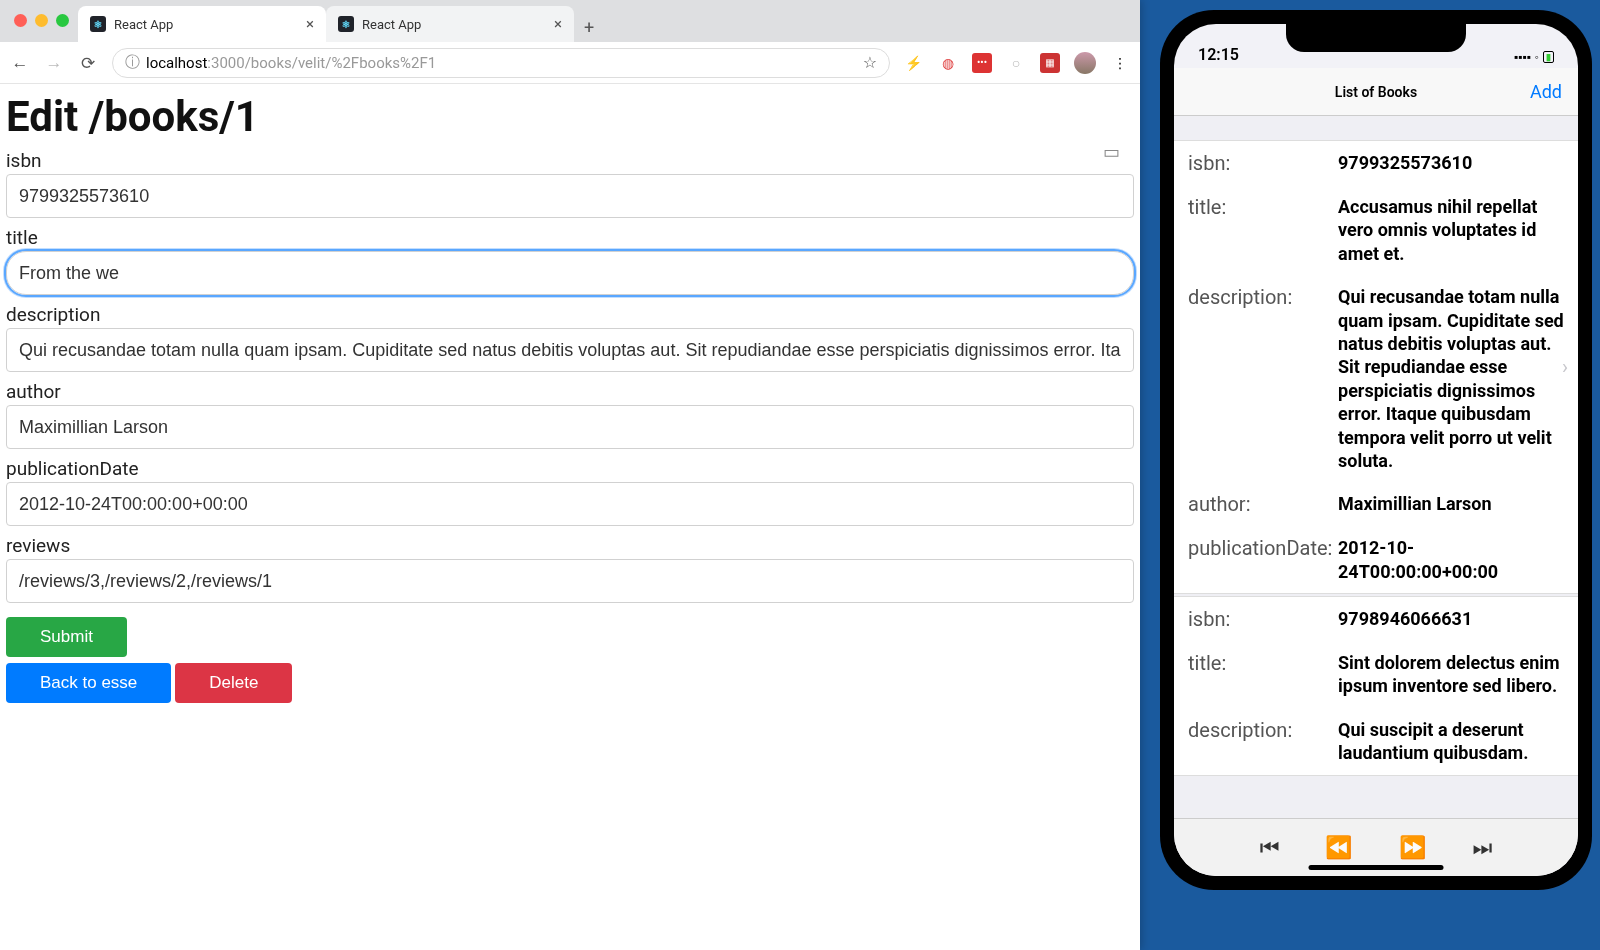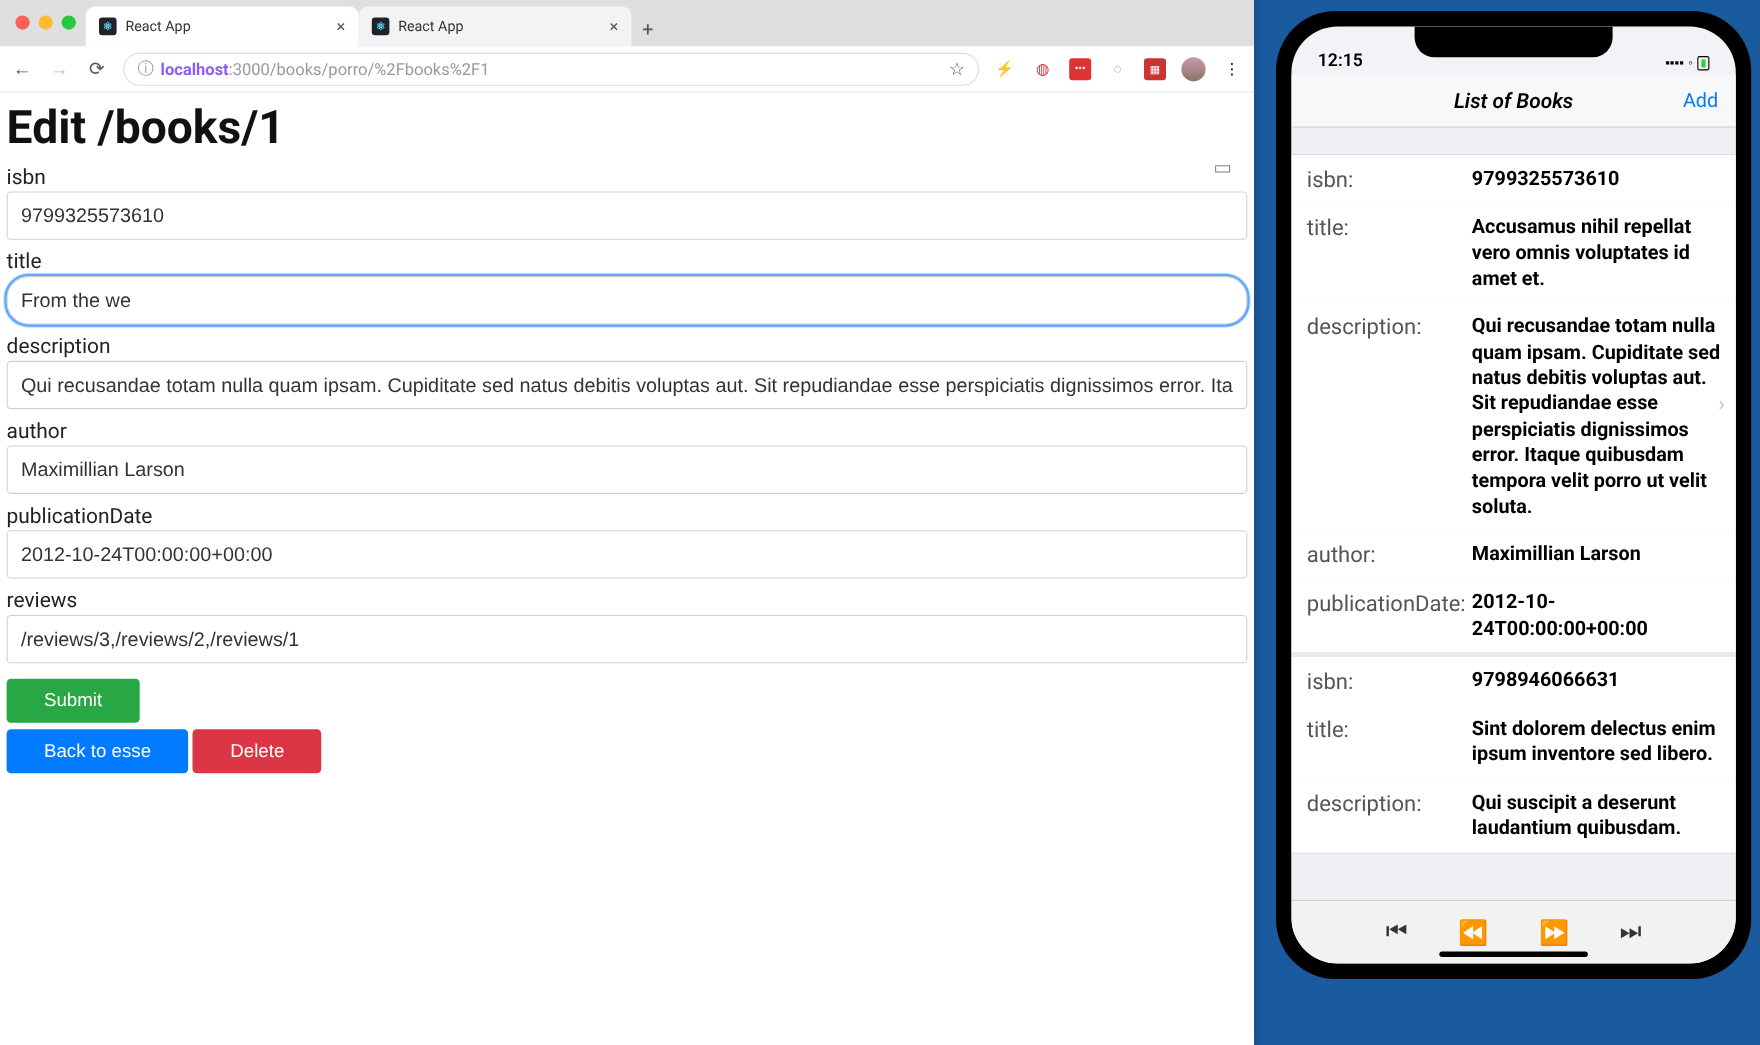--- a/index.html
+++ b/index.html
@@ -81,21 +81,21 @@
     height: 30px;
     border: 1px solid #ddd;
     border-radius: 15px;
     display: flex;
     align-items: center;
     padding: 0 12px;
     font-size: 15px;
     color: #999;
     gap:6px;
   }
-  .address .host b { color:#8b5cf6; font-weight:700;}
+  .address .host b { color:#000000; font-weight:400;}
   .address .star { margin-left:auto; font-size:16px;color:#555;}
   .toolbar-icons {display:flex;gap:14px;align-items:center;}
   .tb-icon { width:20px;height:20px;display:flex;align-items:center;justify-content:center;font-size:14px;}
 
   .page-body {
     flex:1;
     position:relative;
     overflow:hidden;
   }
 
@@ -190,21 +190,21 @@
     font-size:16px;font-weight:600;
   }
   .status-right {display:flex;gap:4px;align-items:center;font-size:12px;}
   .nav-header {
     height:48px;
     display:flex;align-items:center;justify-content:center;
     position:relative;
     background:#f8f8f8;
     border-bottom:1px solid #ccc;
   }
-  .nav-title {font-size:19px;font-weight:600;font-style:italic;}
+  .nav-title {font-size:14px;font-weight:600;}
   .nav-add {position:absolute;right:16px;color:#007aff;font-size:18px;}
 
   .book-list {flex:1;overflow-y:auto;background:#efeff4;}
   .section-sep {height:24px;}
   .cell {
     background:#fff;
     display:flex;
     padding:10px 14px;
     font-size:17px;
   }
@@ -255,21 +255,21 @@
     </div>
     <div class="new-tab">+</div>
   </div>
 
   <div class="url-bar">
     <div class="nav-icon">←</div>
     <div class="nav-icon disabled">→</div>
     <div class="nav-icon">⟳</div>
     <div class="address">
       <span>ⓘ</span>
-      <span class="host"><b>localhost</b><span>:3000/books/porro/%2Fbooks%2F1</span></span>
+      <span class="host"><b>localhost</b><span>:3000/books/velit/%2Fbooks%2F1</span></span>
       <span class="star">☆</span>
     </div>
     <div class="toolbar-icons">
       <div class="tb-icon">⚡</div>
       <div class="tb-icon" style="color:#d33">◍</div>
       <div class="tb-icon" style="background:#d33;color:#fff;border-radius:3px;font-size:10px;padding:2px">•••</div>
       <div class="tb-icon" style="color:#bbb">○</div>
       <div class="tb-icon" style="background:#c33;color:#fff;border-radius:3px;font-size:10px">▦</div>
       <div class="tb-icon" style="width:22px;height:22px;border-radius:50%;background:linear-gradient(#c9a,#876)"></div>
       <div class="tb-icon">⋮</div>

